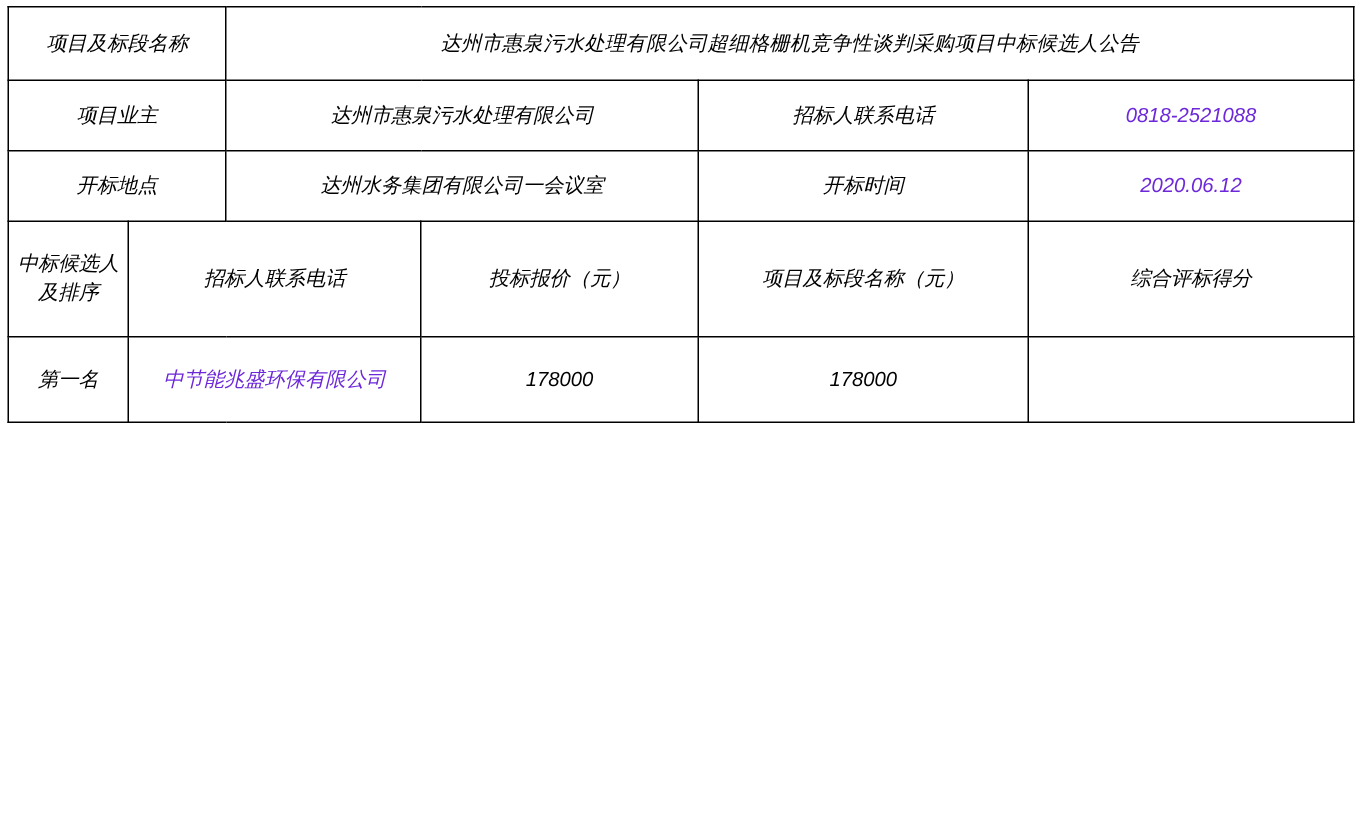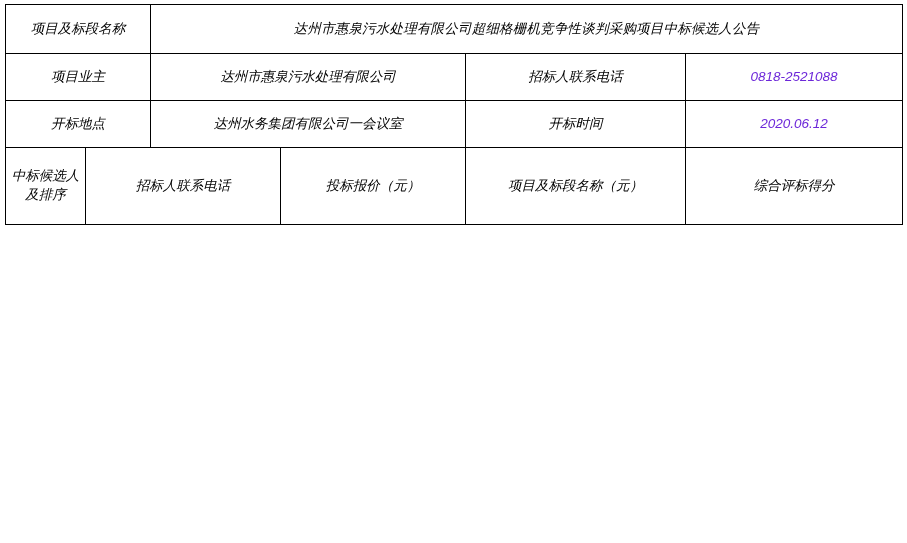--- a/index.html
+++ b/index.html
@@ -87,17 +87,24 @@
 
 
       <tr class="r-cols">
         <td>中标候选人及排序</td>
         <td colspan="2">招标人联系电话</td>
         <td>投标报价（元）</td>
         <td>项目及标段名称（元）</td>
         <td>综合评标得分</td>
       </tr>
 
+      <tr class="r-rank">
+        <td>第一名</td>
+        <td colspan="2" class="red">中节能兆盛环保有限公司</td>
+        <td>178000</td>
+        <td>178000</td>
+        <td class="empty"></td>
+      </tr>
 
 
     </tbody>
   </table>
 </div>
 
 </body></html>

